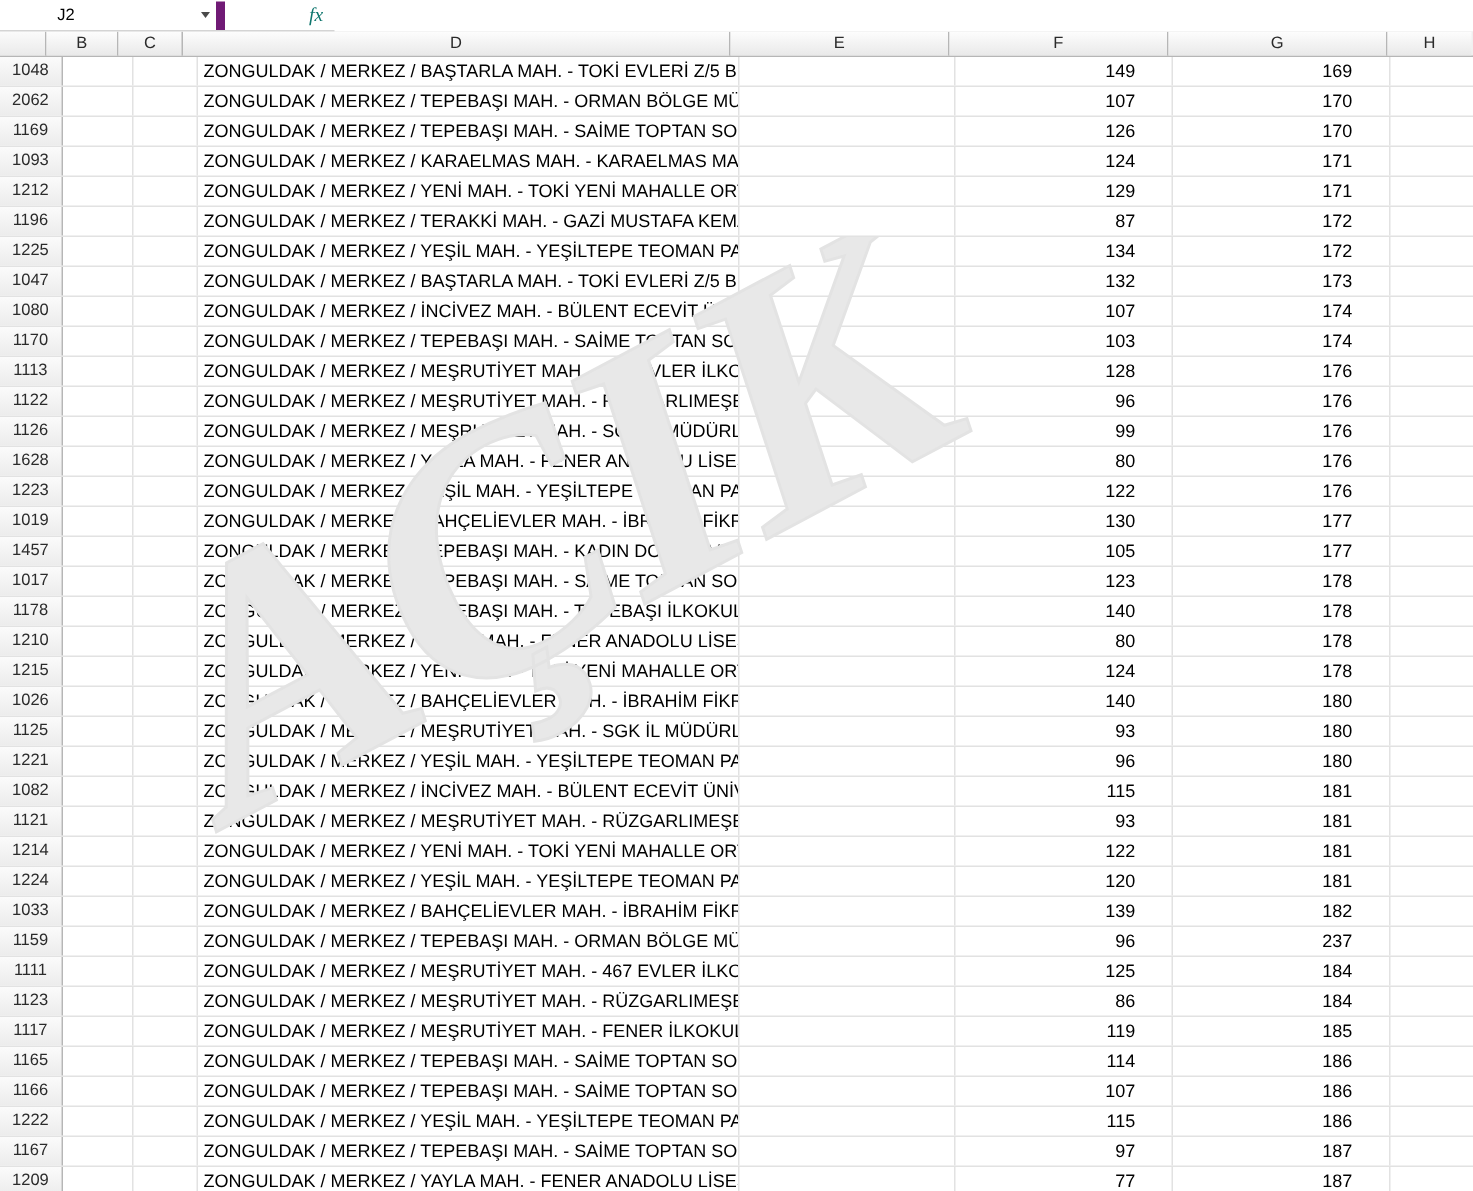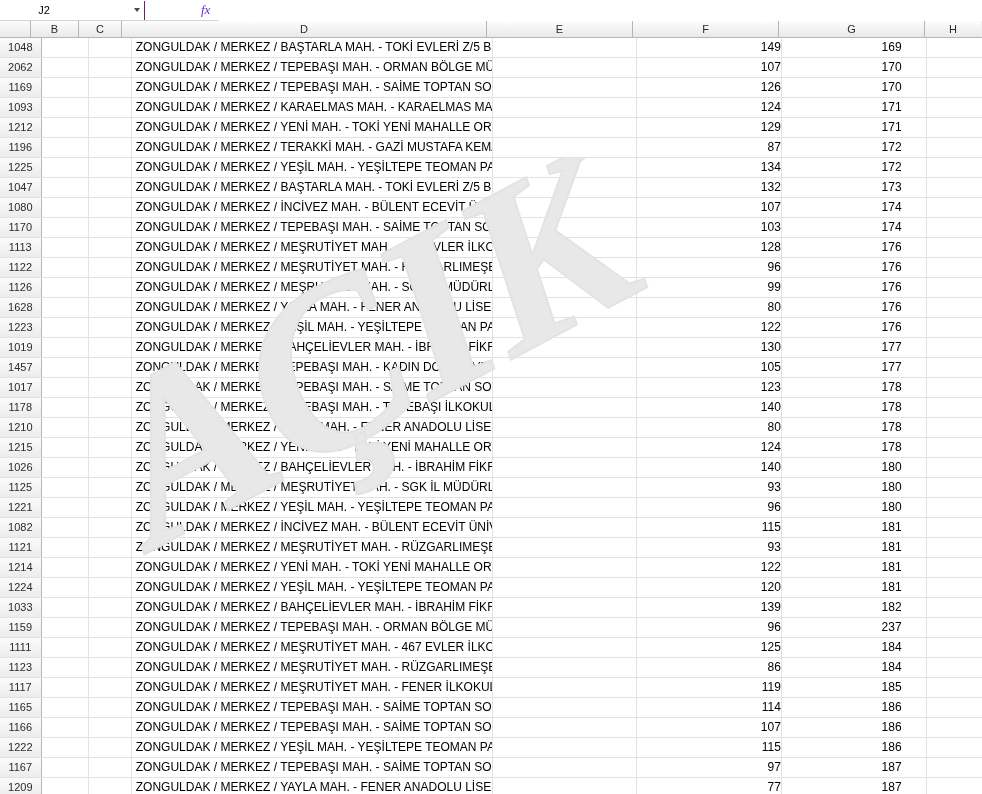--- a/index.html
+++ b/index.html
@@ -26,21 +26,21 @@
     border-bottom: 1px solid #d4d4d4;
     position: relative;
   }
   .name-box {
     width: 144px;
     height: 19px;
     display: flex;
     align-items: center;
     justify-content: center;
     position: relative;
-    border-right: 1px solid #701a75;
+    border-right: 6px solid #701a75;
     background: #ffffff;
     font-size: 11px;
     gap: 48px;
   }
   .name-box .nb-text {
     flex: 1;
     text-align: center;
     padding-left: 6px;
   }
   .nb-caret {
@@ -72,21 +72,21 @@
     position: relative;
   }
   .fx-btn.flat {
     border: none;
     background: transparent;
   }
   .fx-label {
     font-family: "Liberation Serif", serif;
     font-style: italic;
     font-size: 13px;
-    color: #6d28d9;
+    color: #0f766e;
     padding: 0 8px 0 4px;
   }
   .formula-input {
     flex: 1;
     height: 19px;
     background: #ffffff;
     border: none;
     outline: none;
     font-family: "Liberation Sans", sans-serif;
     font-size: 12px;
@@ -144,21 +144,21 @@
     line-height: 19px;
     overflow: hidden;
     white-space: nowrap;
     padding: 0 3px;
     font-size: 12px;
   }
   .cell.b { width: 48px; }
   .cell.c { width: 43px; }
   .cell.d { width: 365px; padding-left: 4px; }
   .cell.e { width: 146px; }
-  .cell.f { width: 146px; text-align: right; padding-right: 0; }
+  .cell.f { width: 146px; text-align: right; padding-right: 24px; }
   .cell.g { width: 146px; text-align: right; padding-right: 24px; }
   .cell.h { width: 56px; border-right: none; }
 
   
   .watermark {
     position: absolute;
     left: 0;
     top: 28px;
     width: 982px;
     height: 766px;

